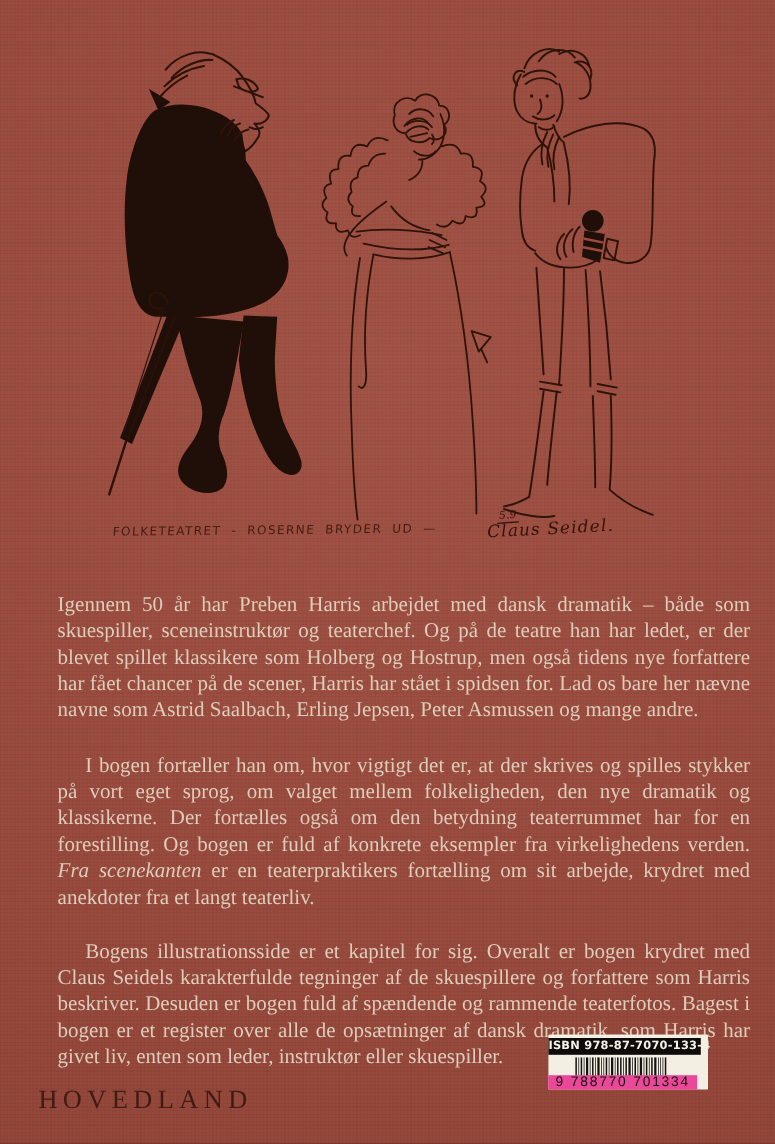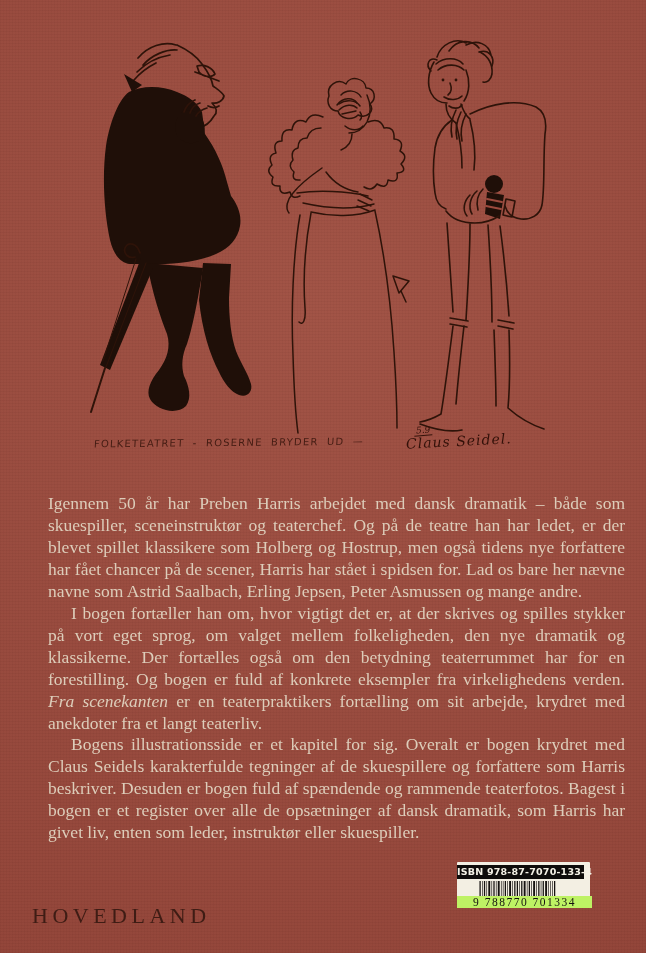--- a/index.html
+++ b/index.html
@@ -26,41 +26,41 @@
   .signature{
     position:absolute;left:406px;top:433px;
     font-family:"DejaVu Serif", serif;font-style:italic;font-size:14px;color:#331109;
     transform:rotate(-3deg);letter-spacing:1px;white-space:nowrap;
   }
   .blurb{
     position:absolute;left:48px;top:493px;width:577px;
     color:#ddcdba;font-size:17.5px;line-height:21.95px;text-align:justify;
   }
   .blurb p{margin:0;}
-  .blurb p.indent{text-indent:23px;}
+  .blurb p.indent{text-indent:23px;margin-top:24px;}
   .blurb i{font-style:italic;}
   .publisher{
     position:absolute;left:32px;top:903px;
     font-family:Liberation Serif, serif;font-size:22px;letter-spacing:4.5px;
     color:#3e1c14;
   }
   .barcode-box{
     position:absolute;left:457px;top:862px;width:133px;height:46px;
     background:#f3efe3;border-radius:1px;box-sizing:border-box;padding:0;
     display:flex;flex-direction:column;align-items:flex-start;
   }
   .isbn-band{
     width:127px;margin-top:3px;height:14px;background:#0e0c0b;color:#f4f1e6;
     font-family:"DejaVu Sans", sans-serif;font-weight:bold;font-size:9.5px;line-height:14px;
     text-align:center;letter-spacing:.2px;white-space:nowrap;
   }
   .bars{display:block;margin-top:2px;}
   .digits{
-    margin-top:-9px;background:#bef264;padding:0 16px;
-    font-family:Liberation Serif, serif;font-size:11.5px;color:#141210;
+    margin-top:-9px;background:#ec4899;padding:0 6px;
+    font-family:Liberation Sans, sans-serif;font-size:11.5px;color:#141210;
     letter-spacing:1.5px;white-space:nowrap;line-height:12px;
   }
 </style>
 </head>
 <body>
 
 <div class="cover">
 
   <svg class="illustration" width="646" height="460" viewBox="0 0 646 460" fill="none" stroke="#2e1309" stroke-width="1.7" stroke-linecap="round" stroke-linejoin="round">
 

